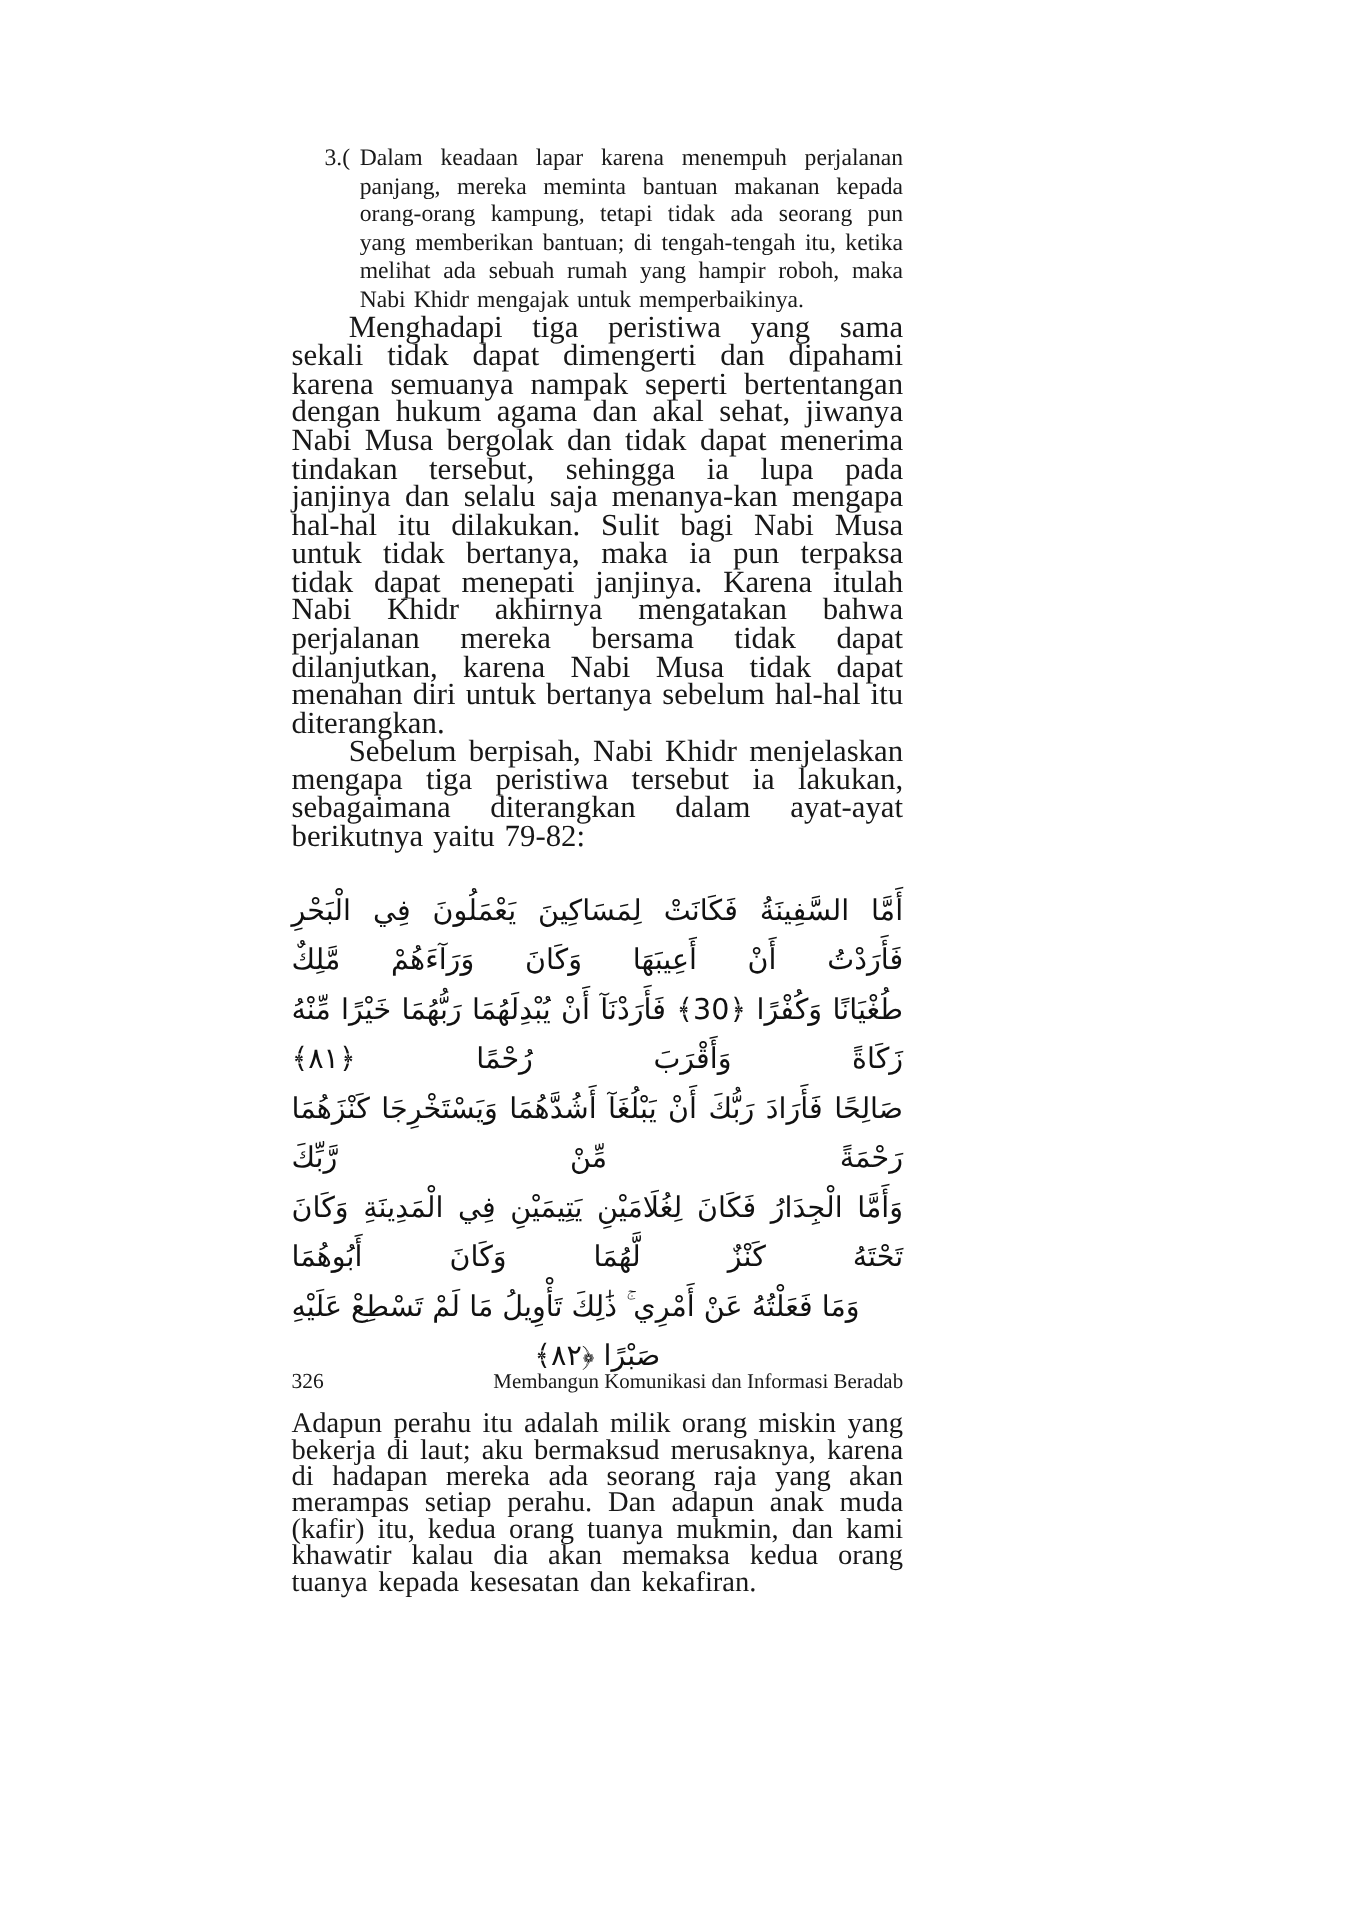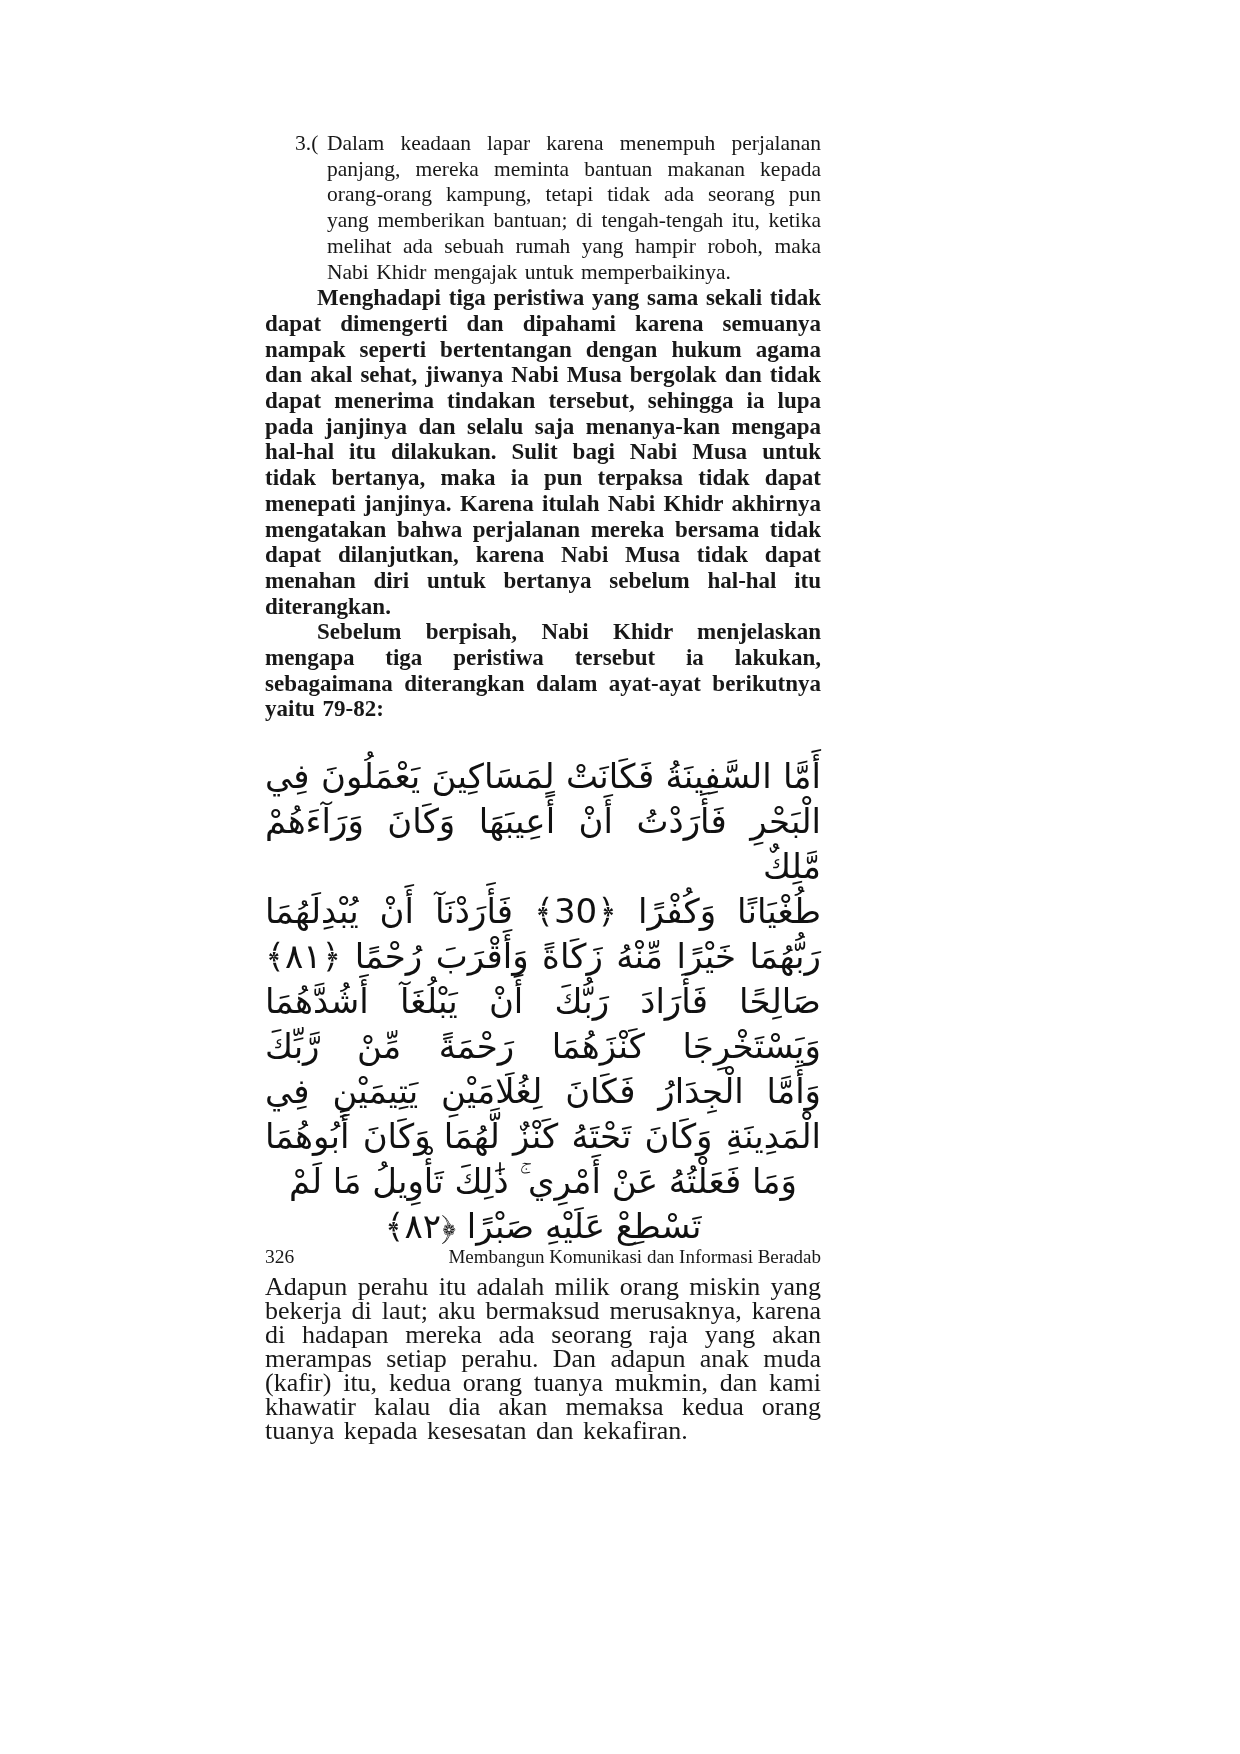--- a/index.html
+++ b/index.html
@@ -35,44 +35,43 @@
     word-spacing: 2px;
   }
   .list-marker {
     position: absolute;
     left: -32px;
     top: 0;
     font-size: 21.5px;
     line-height: 25.7px;
   }
   .body-para {
-    font-size: 23px;
+    font-size: 28px;
     line-height: 25.7px;
     text-align: justify;
     text-indent: 52px;
     word-spacing: 2px;
-    font-weight: bold;
   }
   
   .arabic-block {
     direction: rtl;
     unicode-bidi: isolate;
     font-family: "DejaVu Sans", sans-serif;
-    font-size: 34px;
+    font-size: 26px;
     line-height: 45px;
     margin-top: 32px;
     margin-bottom: 26px;
     color: #111111;
   }
   .arabic-line {
     text-align: justify;
     text-align-last: justify;
   }
   .arabic-line.centered {
-    text-align: center;
+    text-align: left;
     text-align-last: center;
   }
   .translation-para {
     font-size: 26px;
     line-height: 24px;
     text-align: justify;
     word-spacing: 3px;
   }
   .footer {
     position: absolute;

